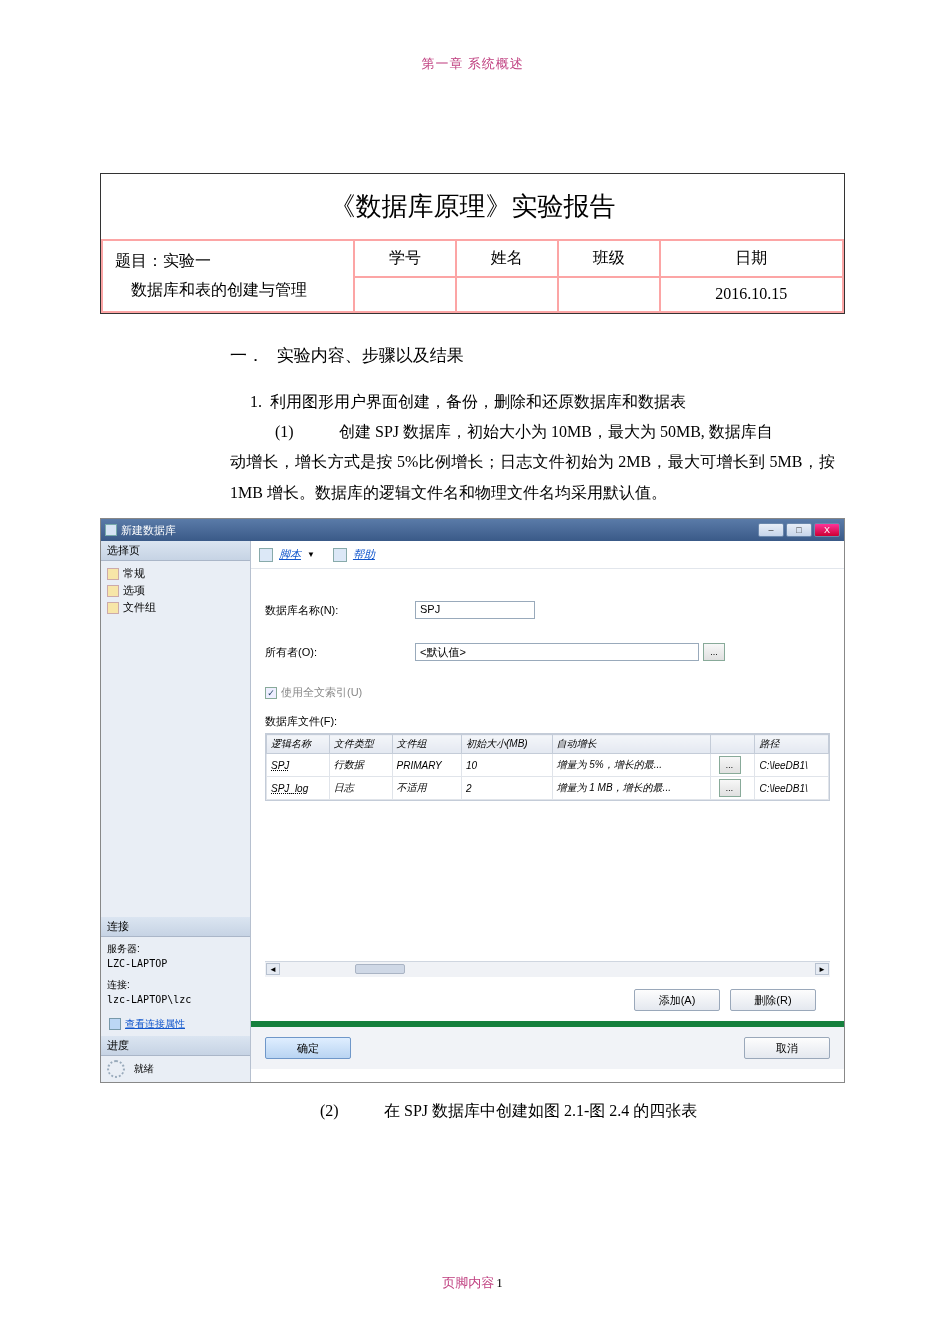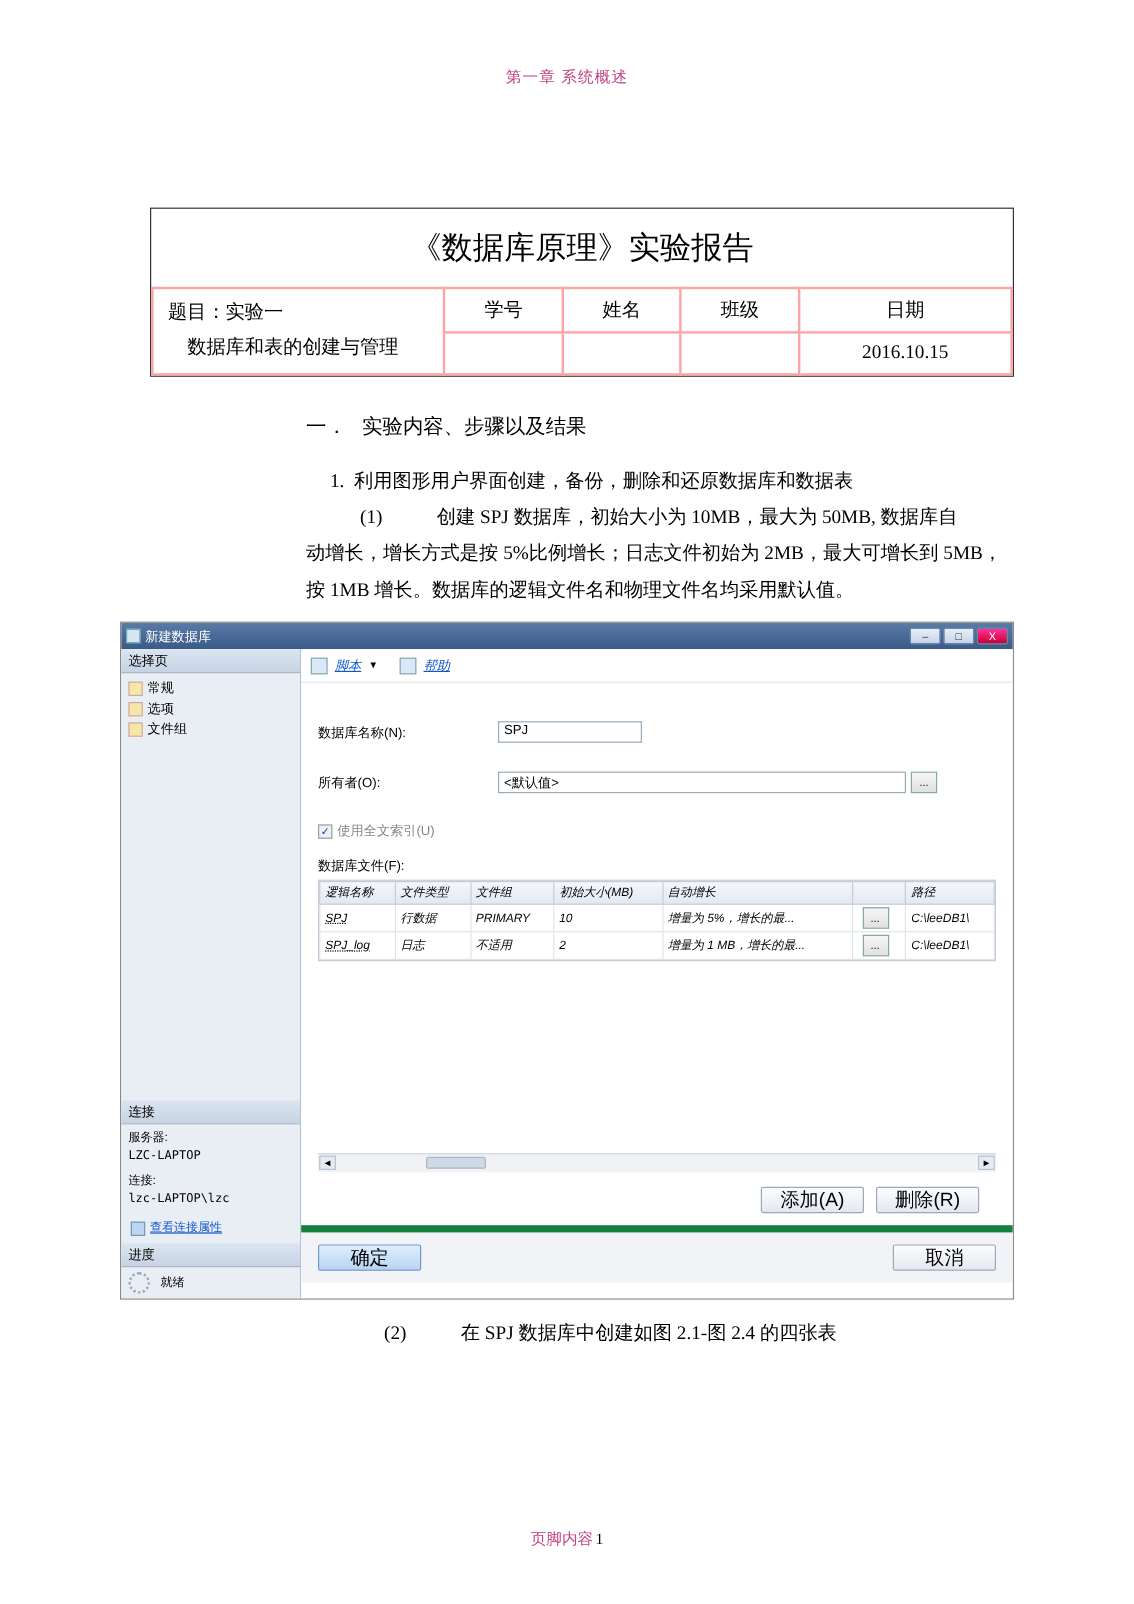--- a/index.html
+++ b/index.html
@@ -12,21 +12,20 @@
     }
     .page-header {
       text-align: center;
       color: #c04080;
       font-size: 13px;
       padding-top: 55px;
       letter-spacing: 1px;
     }
     .content {
       padding: 100px 100px 0 100px;
-      margin-left: 25px;
     }
     .report-title {
       text-align: center;
       font-size: 26px;
       font-family: "SimSun", serif;
       font-weight: normal;
       padding: 15px 0;
     }
     .tbl-wrap {
       border: 1px solid #333;
@@ -119,40 +118,40 @@
       flex:1; background:#fff; display:flex; flex-direction:column;
     }
     .tool-row { padding:6px 8px; display:flex; align-items:center; gap:6px; border-bottom:1px solid #e2e6ec;font-style:italic;}
     .tiny-icon{ width:14px;height:14px; background:#dce8f7; border:1px solid #8aa; }
     .lbl-link{ color:#1156cc; text-decoration:underline;}
     .form-area{ padding:8px 14px 4px 14px; }
     .frow{ display:flex; align-items:center; margin-bottom:8px;margin-top:24px;}
     .frow .flabel{ width:150px;}
     .txt{ border:1px solid #9ab; background:#fff; height:18px; padding:1px 4px; font-size:11px;}
     .txt.name{ width:120px;}
-    .txt.owner{ width:340px;}
+    .txt.owner{ width:284px;}
     .dots-btn{ width:22px;height:18px; border:1px solid #8a9; background:linear-gradient(#f7f7f7,#e0e0e0); margin-left:4px; display:flex;align-items:center;justify-content:center; font-size:9px;}
     .chk{ width:12px;height:12px; border:1px solid #8a9; background:#eef; margin-right:4px; display:inline-flex;align-items:center;justify-content:center; font-size:9px; color:#246;}
     .grid-label{ margin:8px 0 4px 0;}
     .files-grid{
       border:1px solid #c4ccd8;
       font-size:10px;
     }
     .files-grid table{ width:100%; border-collapse:collapse;font-style:italic;}
     .files-grid th{ background:linear-gradient(#f4f6fa,#e3e8f1); border:1px solid #c4ccd8; padding:2px 4px; font-weight:normal; text-align:left; white-space:nowrap;}
     .files-grid td{ border:1px solid #e0e4ea; padding:2px 4px; white-space:nowrap;}
     .files-grid .logical{ text-decoration: underline dotted;}
     .scroll-stub{
       height:16px; border-top:1px solid #cfd6e0; background:#f0f2f6; position:relative; margin:0 0 6px 0;
     }
     .scroll-stub .thumb{ position:absolute; left:90px; top:2px; width:50px; height:10px; background:#cfd8e6; border:1px solid #aab4c4; border-radius:2px;}
     .scroll-stub .arr{ position:absolute; top:1px; width:14px;height:12px; background:#e6ebf3; border:1px solid #b8c2d0; display:flex;align-items:center;justify-content:center; font-size:8px;}
     .scroll-stub .arr.l{left:1px;} .scroll-stub .arr.r{right:1px;}
     .btn-row{ display:flex; justify-content:flex-end; gap:10px; padding:6px 14px;}
-    .wbtn{ min-width:86px; height:22px; background:linear-gradient(#fdfdfd,#e4e8ef); border:1px solid #9aa8ba; border-radius:2px; display:flex;align-items:center;justify-content:center; font-size:16px;}
+    .wbtn{ min-width:86px; height:22px; background:linear-gradient(#fdfdfd,#e4e8ef); border:1px solid #9aa8ba; border-radius:2px; display:flex;align-items:center;justify-content:center; font-size:11px;}
     .wbtn.primary{ background:linear-gradient(#dfeeff,#b9d4f2); border-color:#6f97c9;}
     .footer-row{ border-top:6px solid #15803d; padding:10px 14px; display:flex; justify-content:space-between; gap:10px; background:#f1f3f7;}
     .sub-item-2 {
       margin: 18px 0 0 320px;
       font-size: 16px;
     }
     .page-footer{
       position:absolute; bottom:45px; left:0; right:0;
       text-align:center; color:#c04080; font-size:13px;
     }

